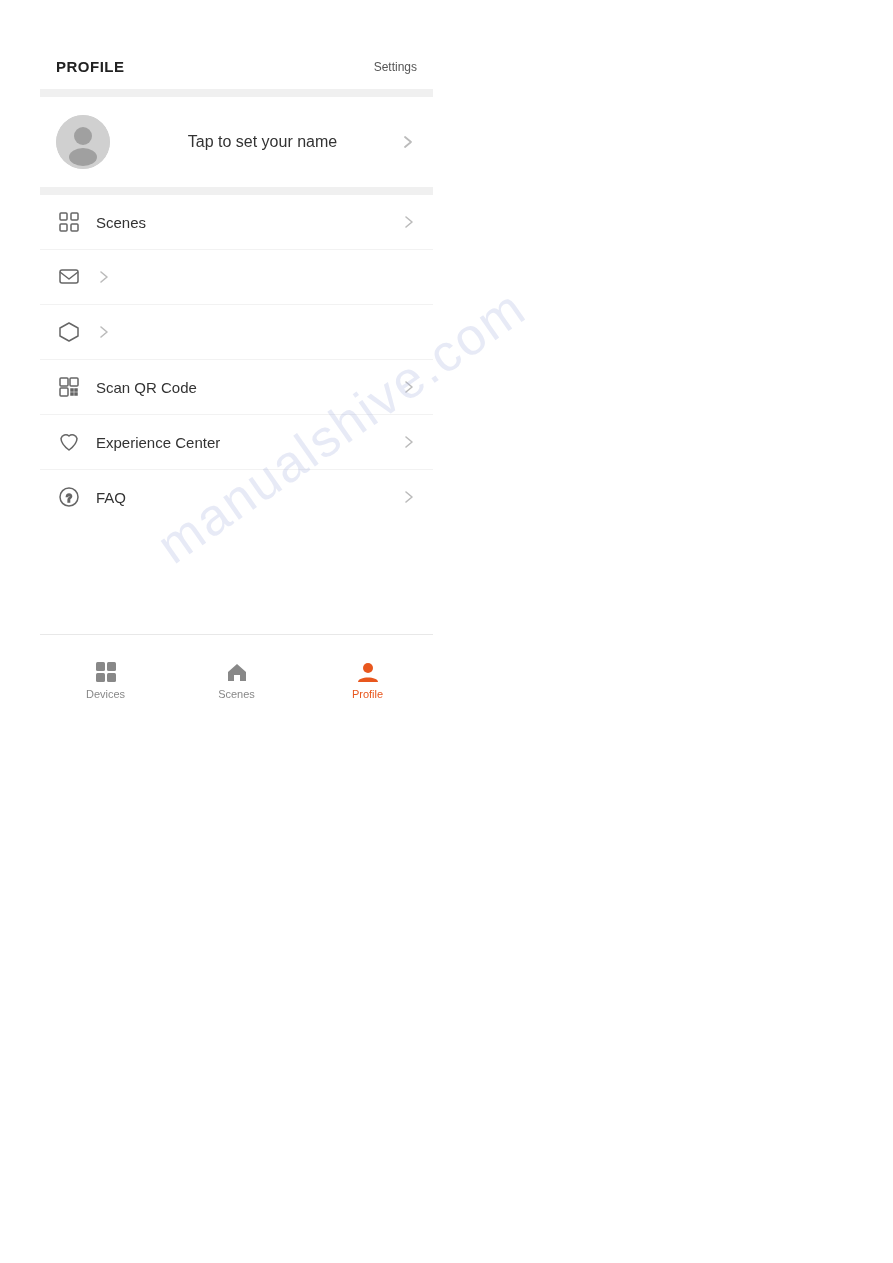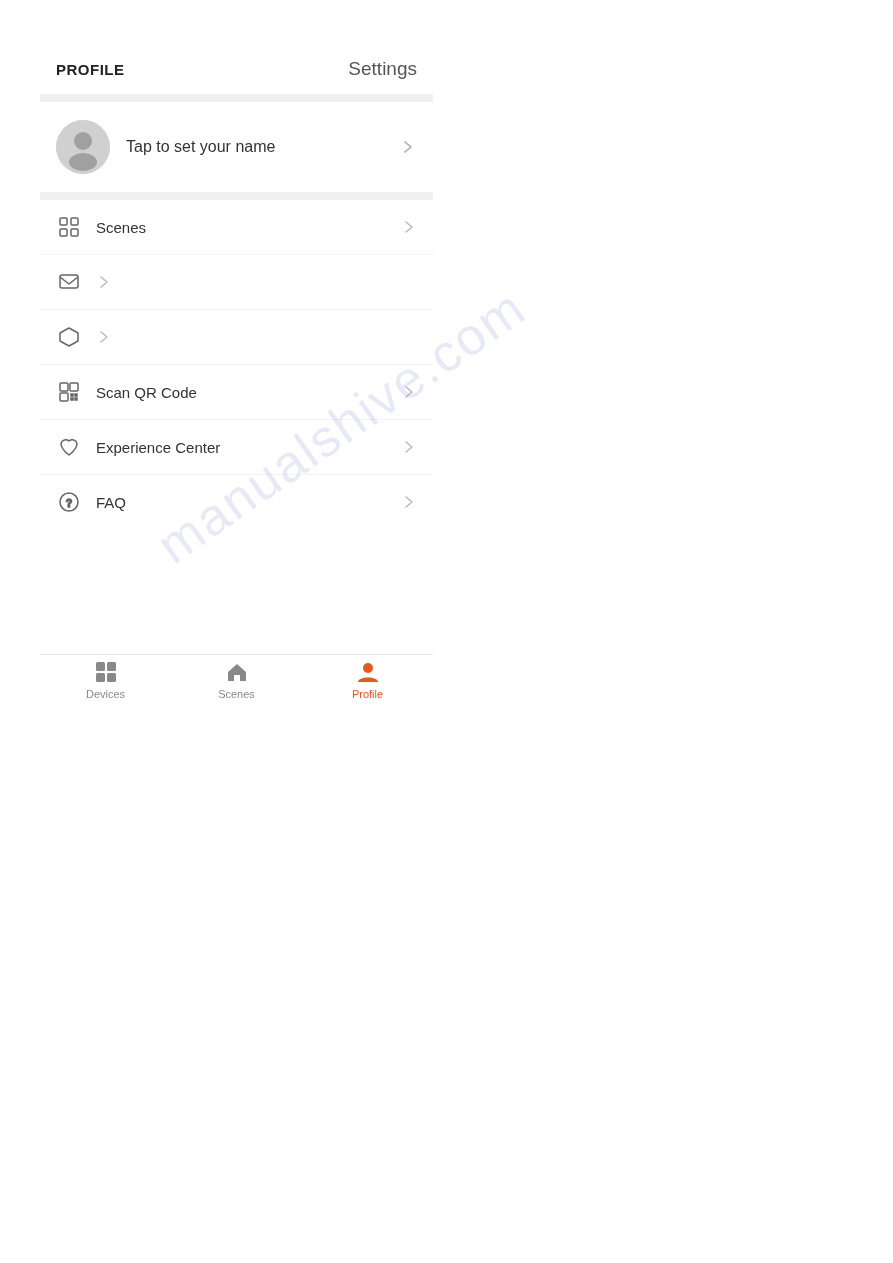--- a/index.html
+++ b/index.html
@@ -28,39 +28,40 @@
       padding: 18px 16px 14px 16px;
       background: #fff;
     }
     .header-title {
       font-size: 15px;
       font-weight: 700;
       color: #222;
       letter-spacing: 0.5px;
     }
     .header-settings {
-      font-size: 19px;
+      font-size: 12px;
       color: #555;
       cursor: pointer;
     }
 
     
     .divider {
       height: 8px;
       background: #f0f0f0;
       width: 100%;
     }
 
     
     .profile-row {
       display: flex;
       align-items: center;
       padding: 18px 16px;
       cursor: pointer;
       background: #fff;
+      text-align: center;
     }
     .avatar-circle {
       width: 54px;
       height: 54px;
       border-radius: 50%;
       background: #d0d0d0;
       display: flex;
       align-items: center;
       justify-content: center;
       overflow: hidden;
@@ -122,21 +123,21 @@
       width: 16px;
       height: 16px;
       color: #bbb;
     }
 
     
     .bottom-nav {
       display: flex;
       justify-content: space-around;
       align-items: center;
-      padding: 4px 0 10px 0;
+      padding: 24px 0 10px 0;
       background: #fff;
       border-top: 1px solid #e8e8e8;
       position: absolute;
       bottom: 0;
       left: 0;
       width: 393px;
     }
     .nav-item {
       display: flex;
       flex-direction: column;

